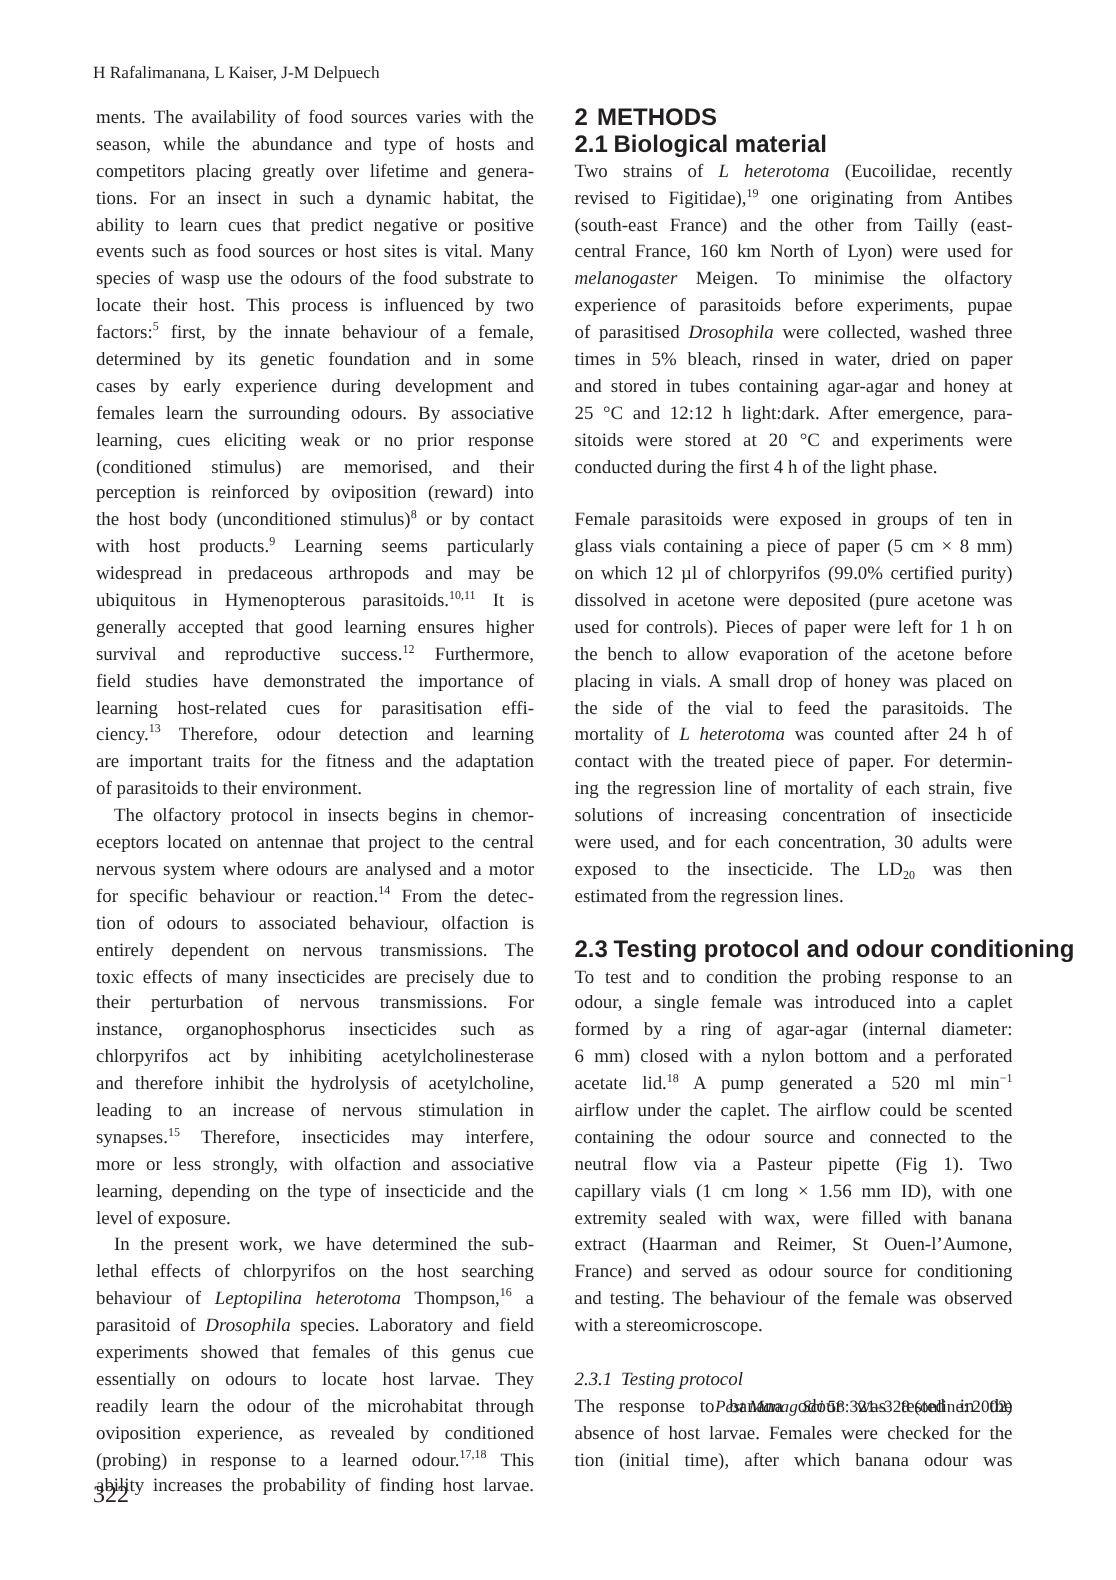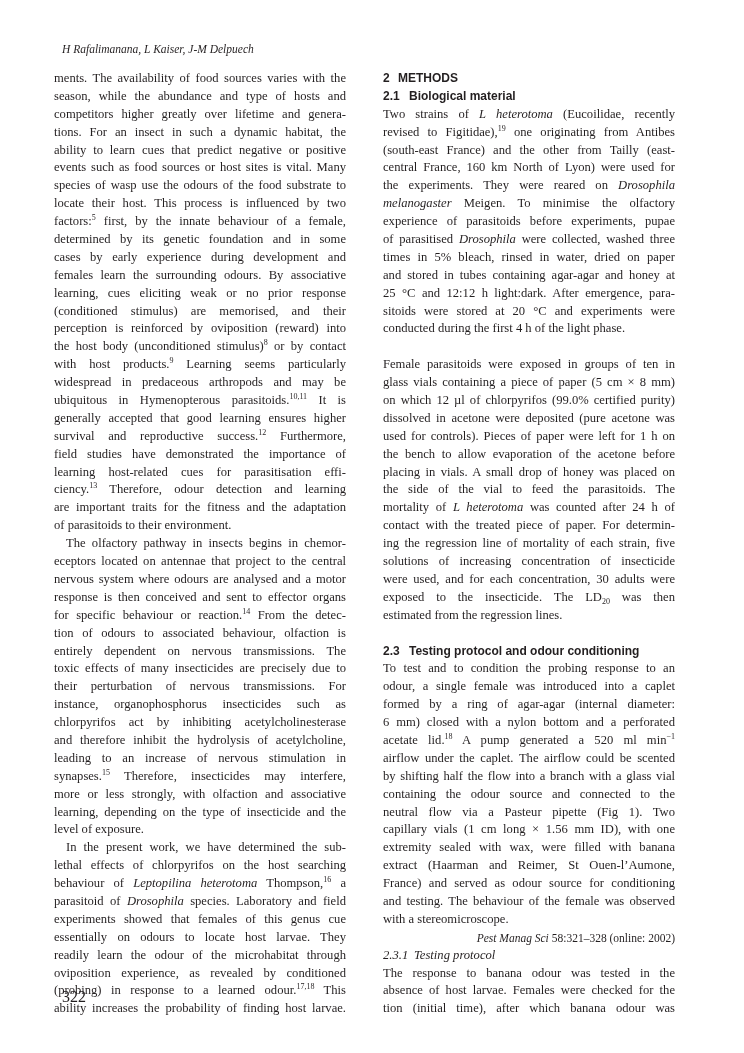--- a/index.html
+++ b/index.html
@@ -1,46 +1,46 @@
 <!DOCTYPE html>
 <html><head>
 <meta charset="utf-8">
 <style>
   html, body { margin: 0; padding: 0; background: #ffffff; }
   body { width: 744px; height: 1053px; position: relative; overflow: hidden;
          font-family: "Liberation Serif", "DejaVu Serif", serif; color: #231f20; }
-  .header { position: absolute; left: 62px; top: 43px; font-size: 11.5px; font-style: italic; }
+  .header { position: absolute; left: 62px; top: 43px; font-size: 11.5px; }
   .col { position: absolute; top: 70px; width: 292px; font-size: 12.6px; }
-  #col-left { left: 54px; }
+  #col-left { left: 64px; }
   #col-right { left: 383px; }
   .line { height: 17.9px; line-height: 17.9px; white-space: nowrap; text-align: justify; text-align-last: justify; overflow: visible; }
   .line.last { text-align-last: left; }
   .line.indent { padding-left: 12px; }
   .gap { height: 17.9px; }
-  .h1, .h2 { font-family: "Liberation Sans", "DejaVu Sans", sans-serif; font-weight: bold; font-size: 12px; height: 17.9px; line-height: 17.9px; white-space: nowrap; }
+  .h1, .h2 { font-family: "Liberation Sans", "DejaVu Sans", sans-serif; font-weight: bold; font-size: 16px; height: 17.9px; line-height: 17.9px; white-space: nowrap; }
   .h3 { font-style: italic; height: 17.9px; line-height: 17.9px; white-space: nowrap; }
   .h-num { display: inline-block; width: 26px; }
   .h1 .h-num { width: 15px; }
   .h3 .h-num { width: 31px; }
   i { font-style: italic; }
   sup { font-size: 8px; vertical-align: 5px; line-height: 0; margin-top: 48px; }
   sub { font-size: 8px; vertical-align: -3px; line-height: 0; margin-top: 39px; }
   .footer-left { position: absolute; left: 62px; top: 988px; font-size: 16px; }
   .footer-right { position: absolute; right: 69px; top: 932px; font-size: 11.5px; }
   .footer-right i { font-style: italic; }
 </style>
 </head>
 <body>
 
 <div class="header">H Rafalimanana, L Kaiser, J-M Delpuech</div>
 
 <div class="col" id="col-left">
     <div class="line"><span>ments. The availability of food sources varies with the</span></div>
     <div class="line"><span>season, while the abundance and type of hosts and</span></div>
-    <div class="line"><span>competitors higher greatly over lifetime and genera-</span></div>
+    <div class="line"><span>competitors placing greatly over lifetime and genera-</span></div>
     <div class="line"><span>tions. For an insect in such a dynamic habitat, the</span></div>
     <div class="line"><span>ability to learn cues that predict negative or positive</span></div>
     <div class="line"><span>events such as food sources or host sites is vital. Many</span></div>
     <div class="line"><span>species of wasp use the odours of the food substrate to</span></div>
     <div class="line"><span>locate their host. This process is influenced by two</span></div>
     <div class="line"><span>factors:</span><sup>5</sup><span> first, by the innate behaviour of a female,</span></div>
     <div class="line"><span>determined by its genetic foundation and in some</span></div>
     <div class="line"><span>cases by early experience during development and</span></div>
     <div class="line"><span>females learn the surrounding odours. By associative</span></div>
     <div class="line"><span>learning, cues eliciting weak or no prior response</span></div>
@@ -50,24 +50,23 @@
     <div class="line"><span>with host products.</span><sup>9</sup><span> Learning seems particularly</span></div>
     <div class="line"><span>widespread in predaceous arthropods and may be</span></div>
     <div class="line"><span>ubiquitous in Hymenopterous parasitoids.</span><sup>10,11</sup><span> It is</span></div>
     <div class="line"><span>generally accepted that good learning ensures higher</span></div>
     <div class="line"><span>survival and reproductive success.</span><sup>12</sup><span> Furthermore,</span></div>
     <div class="line"><span>field studies have demonstrated the importance of</span></div>
     <div class="line"><span>learning host-related cues for parasitisation effi-</span></div>
     <div class="line"><span>ciency.</span><sup>13</sup><span> Therefore, odour detection and learning</span></div>
     <div class="line"><span>are important traits for the fitness and the adaptation</span></div>
     <div class="line last"><span>of parasitoids to their environment.</span></div>
-    <div class="line indent"><span>The olfactory pathway in insects begins in chemor-</span></div>
+    <div class="line indent"><span>The olfactory protocol in insects begins in chemor-</span></div>
     <div class="line"><span>eceptors located on antennae that project to the central</span></div>
     <div class="line"><span>nervous system where odours are analysed and a motor</span></div>
-    <div class="line"><span>response is then conceived and sent to effector organs</span></div>
     <div class="line"><span>for specific behaviour or reaction.</span><sup>14</sup><span> From the detec-</span></div>
     <div class="line"><span>tion of odours to associated behaviour, olfaction is</span></div>
     <div class="line"><span>entirely dependent on nervous transmissions. The</span></div>
     <div class="line"><span>toxic effects of many insecticides are precisely due to</span></div>
     <div class="line"><span>their perturbation of nervous transmissions. For</span></div>
     <div class="line"><span>instance, organophosphorus insecticides such as</span></div>
     <div class="line"><span>chlorpyrifos act by inhibiting acetylcholinesterase</span></div>
     <div class="line"><span>and therefore inhibit the hydrolysis of acetylcholine,</span></div>
     <div class="line"><span>leading to an increase of nervous stimulation in</span></div>
     <div class="line"><span>synapses.</span><sup>15</sup><span> Therefore, insecticides may interfere,</span></div>
@@ -85,21 +84,20 @@
     <div class="line"><span>(probing) in response to a learned odour.</span><sup>17,18</sup><span> This</span></div>
     <div class="line"><span>ability increases the probability of finding host larvae.</span></div>
   </div>
 <div class="col" id="col-right">
     <div class="h1"><span class="h-num">2</span><span>METHODS</span></div>
     <div class="h2"><span class="h-num">2.1</span><span>Biological material</span></div>
     <div class="line"><span>Two strains of </span><i>L heterotoma</i><span> (Eucoilidae, recently</span></div>
     <div class="line"><span>revised to Figitidae),</span><sup>19</sup><span> one originating from Antibes</span></div>
     <div class="line"><span>(south-east France) and the other from Tailly (east-</span></div>
     <div class="line"><span>central France, 160 km North of Lyon) were used for</span></div>
-    <div class="line"><span>the experiments. They were reared on </span><i>Drosophila</i></div>
     <div class="line"><i>melanogaster</i><span> Meigen. To minimise the olfactory</span></div>
     <div class="line"><span>experience of parasitoids before experiments, pupae</span></div>
     <div class="line"><span>of parasitised </span><i>Drosophila</i><span> were collected, washed three</span></div>
     <div class="line"><span>times in 5% bleach, rinsed in water, dried on paper</span></div>
     <div class="line"><span>and stored in tubes containing agar-agar and honey at</span></div>
     <div class="line"><span>25 °C and 12:12 h light:dark. After emergence, para-</span></div>
     <div class="line"><span>sitoids were stored at 20 °C and experiments were</span></div>
     <div class="line last"><span>conducted during the first 4 h of the light phase.</span></div>
     <div class="gap"></div>
     <div class="line"><span>Female parasitoids were exposed in groups of ten in</span></div>
@@ -118,21 +116,20 @@
     <div class="line"><span>exposed to the insecticide. The LD</span><sub>20</sub><span> was then</span></div>
     <div class="line last"><span>estimated from the regression lines.</span></div>
     <div class="gap"></div>
     <div class="h2"><span class="h-num">2.3</span><span>Testing protocol and odour conditioning</span></div>
     <div class="line"><span>To test and to condition the probing response to an</span></div>
     <div class="line"><span>odour, a single female was introduced into a caplet</span></div>
     <div class="line"><span>formed by a ring of agar-agar (internal diameter:</span></div>
     <div class="line"><span>6 mm) closed with a nylon bottom and a perforated</span></div>
     <div class="line"><span>acetate lid.</span><sup>18</sup><span> A pump generated a 520 ml min</span><sup>−1</sup></div>
     <div class="line"><span>airflow under the caplet. The airflow could be scented</span></div>
-    <div class="line"><span>by shifting half the flow into a branch with a glass vial</span></div>
     <div class="line"><span>containing the odour source and connected to the</span></div>
     <div class="line"><span>neutral flow via a Pasteur pipette (Fig 1). Two</span></div>
     <div class="line"><span>capillary vials (1 cm long × 1.56 mm ID), with one</span></div>
     <div class="line"><span>extremity sealed with wax, were filled with banana</span></div>
     <div class="line"><span>extract (Haarman and Reimer, St Ouen-l’Aumone,</span></div>
     <div class="line"><span>France) and served as odour source for conditioning</span></div>
     <div class="line"><span>and testing. The behaviour of the female was observed</span></div>
     <div class="line last"><span>with a stereomicroscope.</span></div>
     <div class="gap"></div>
     <div class="h3"><span class="h-num">2.3.1</span><span>Testing protocol</span></div>

